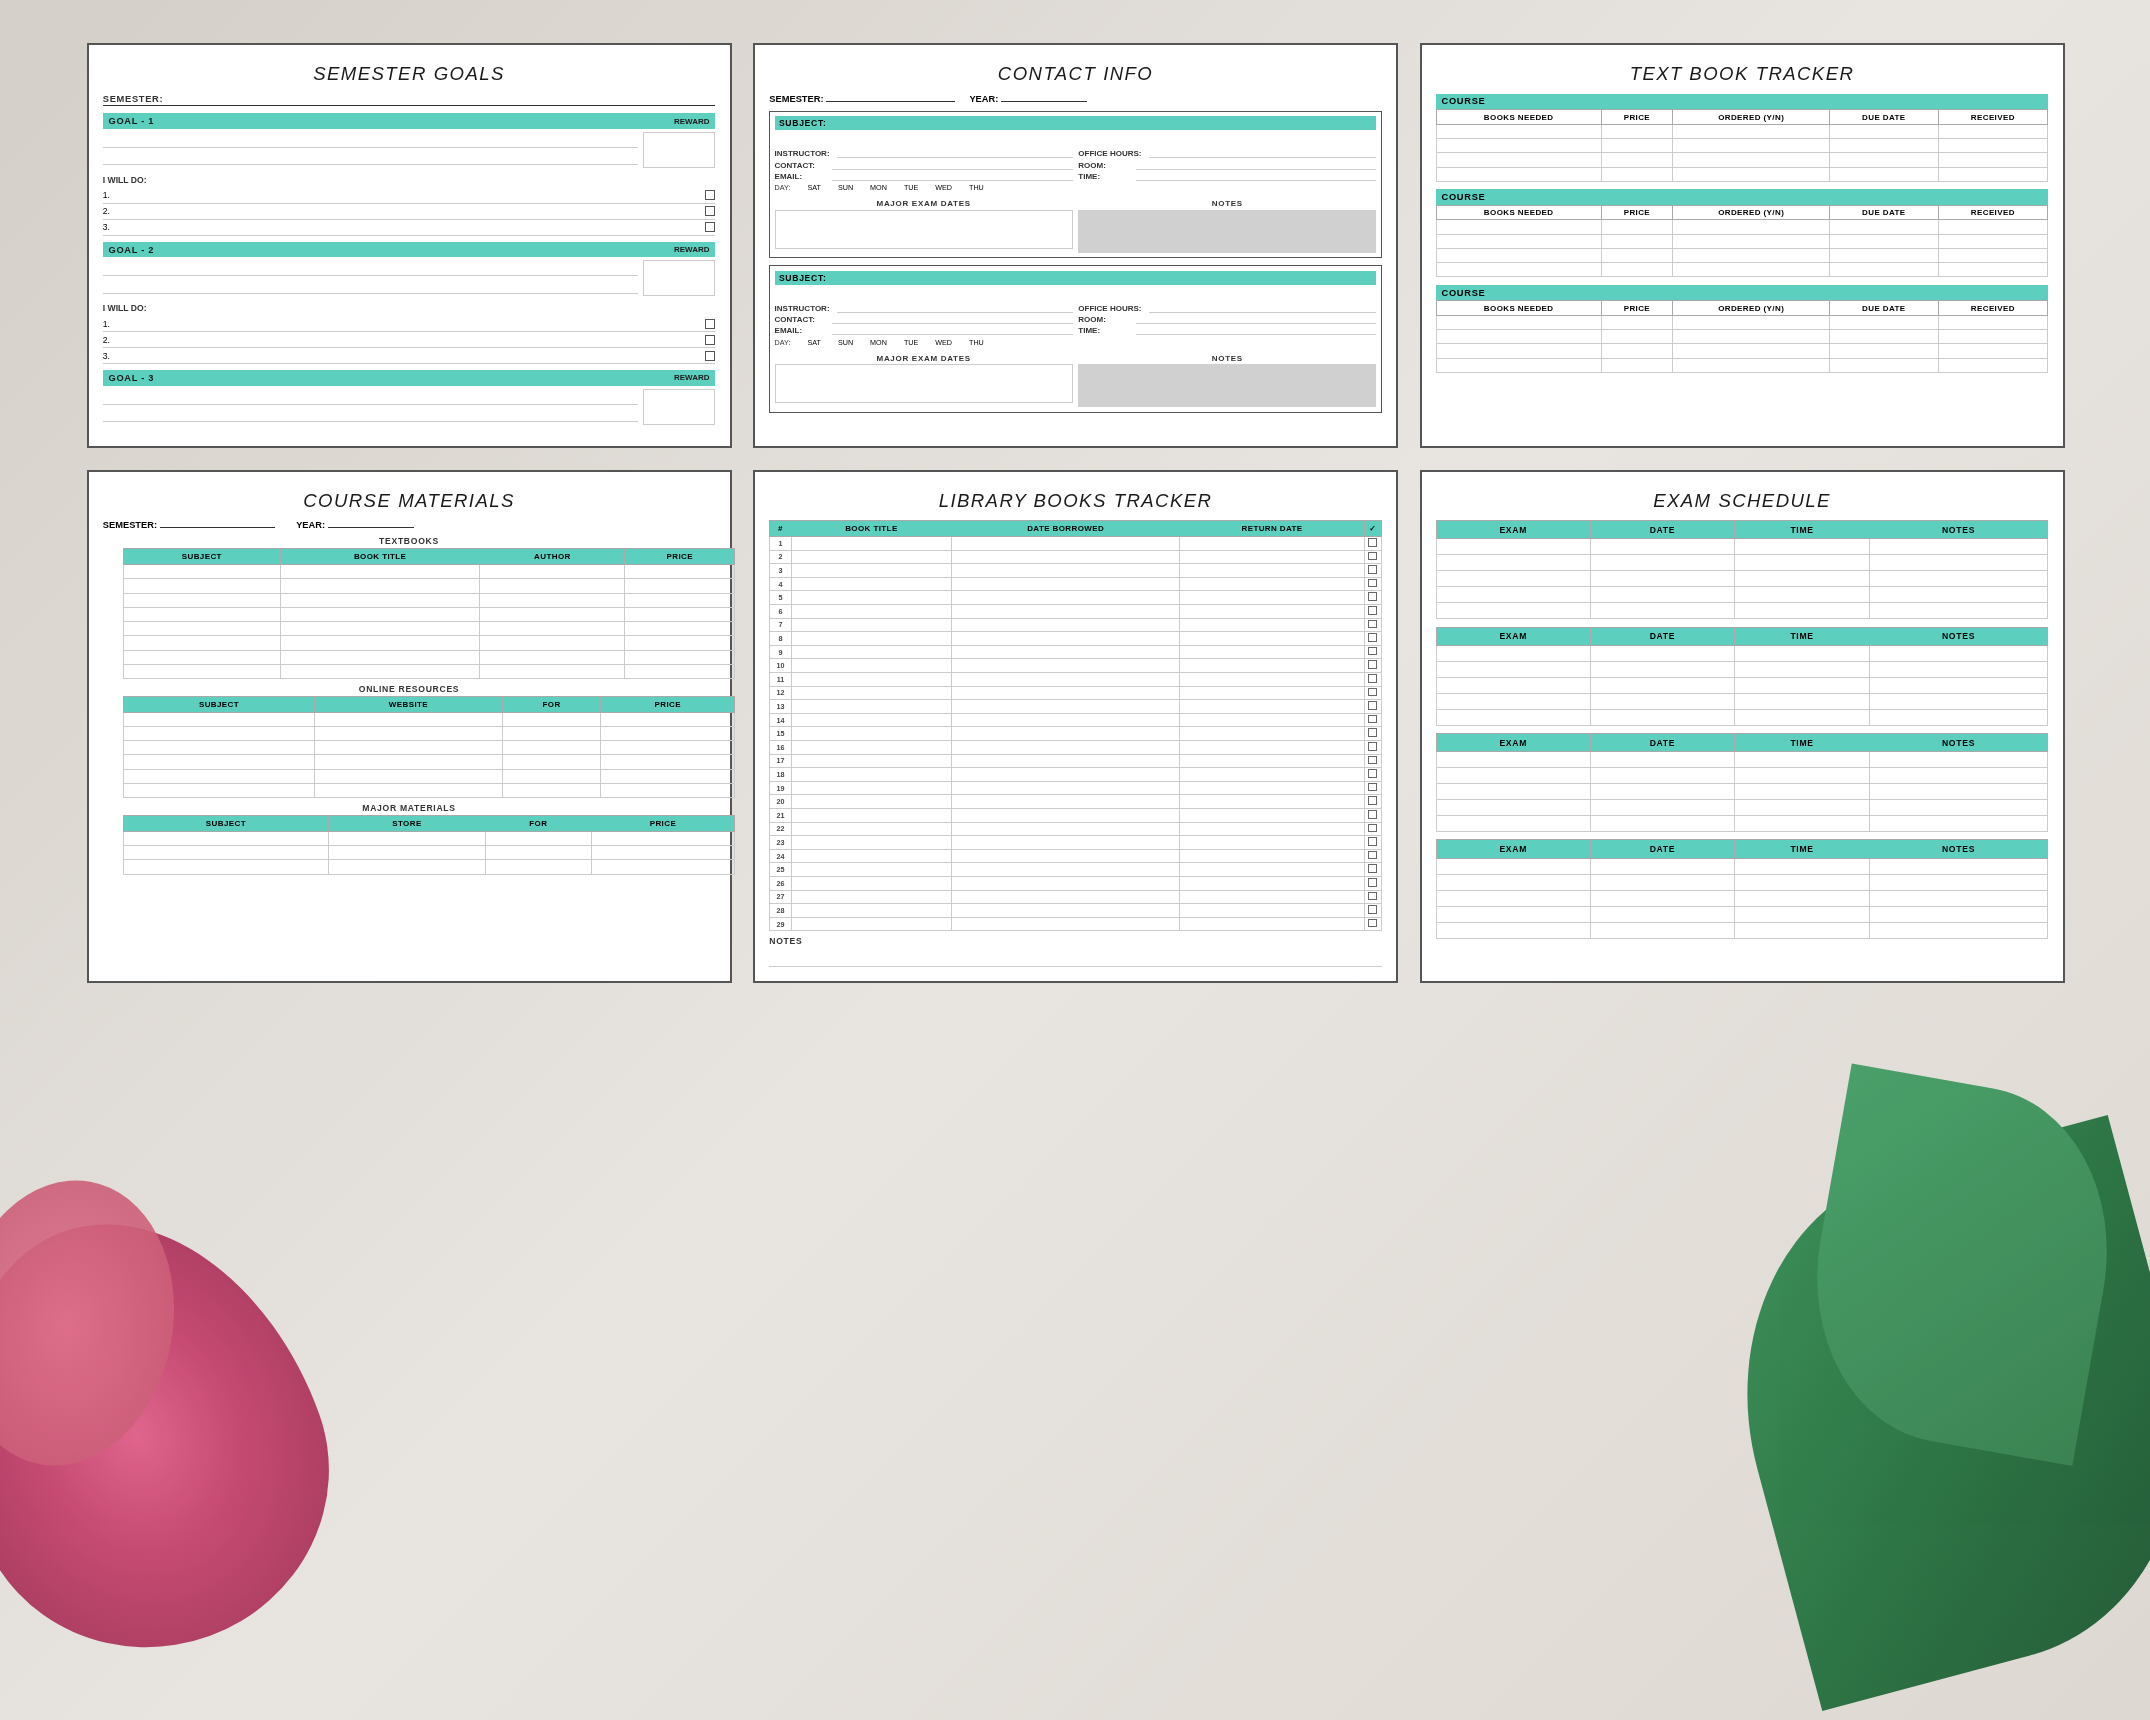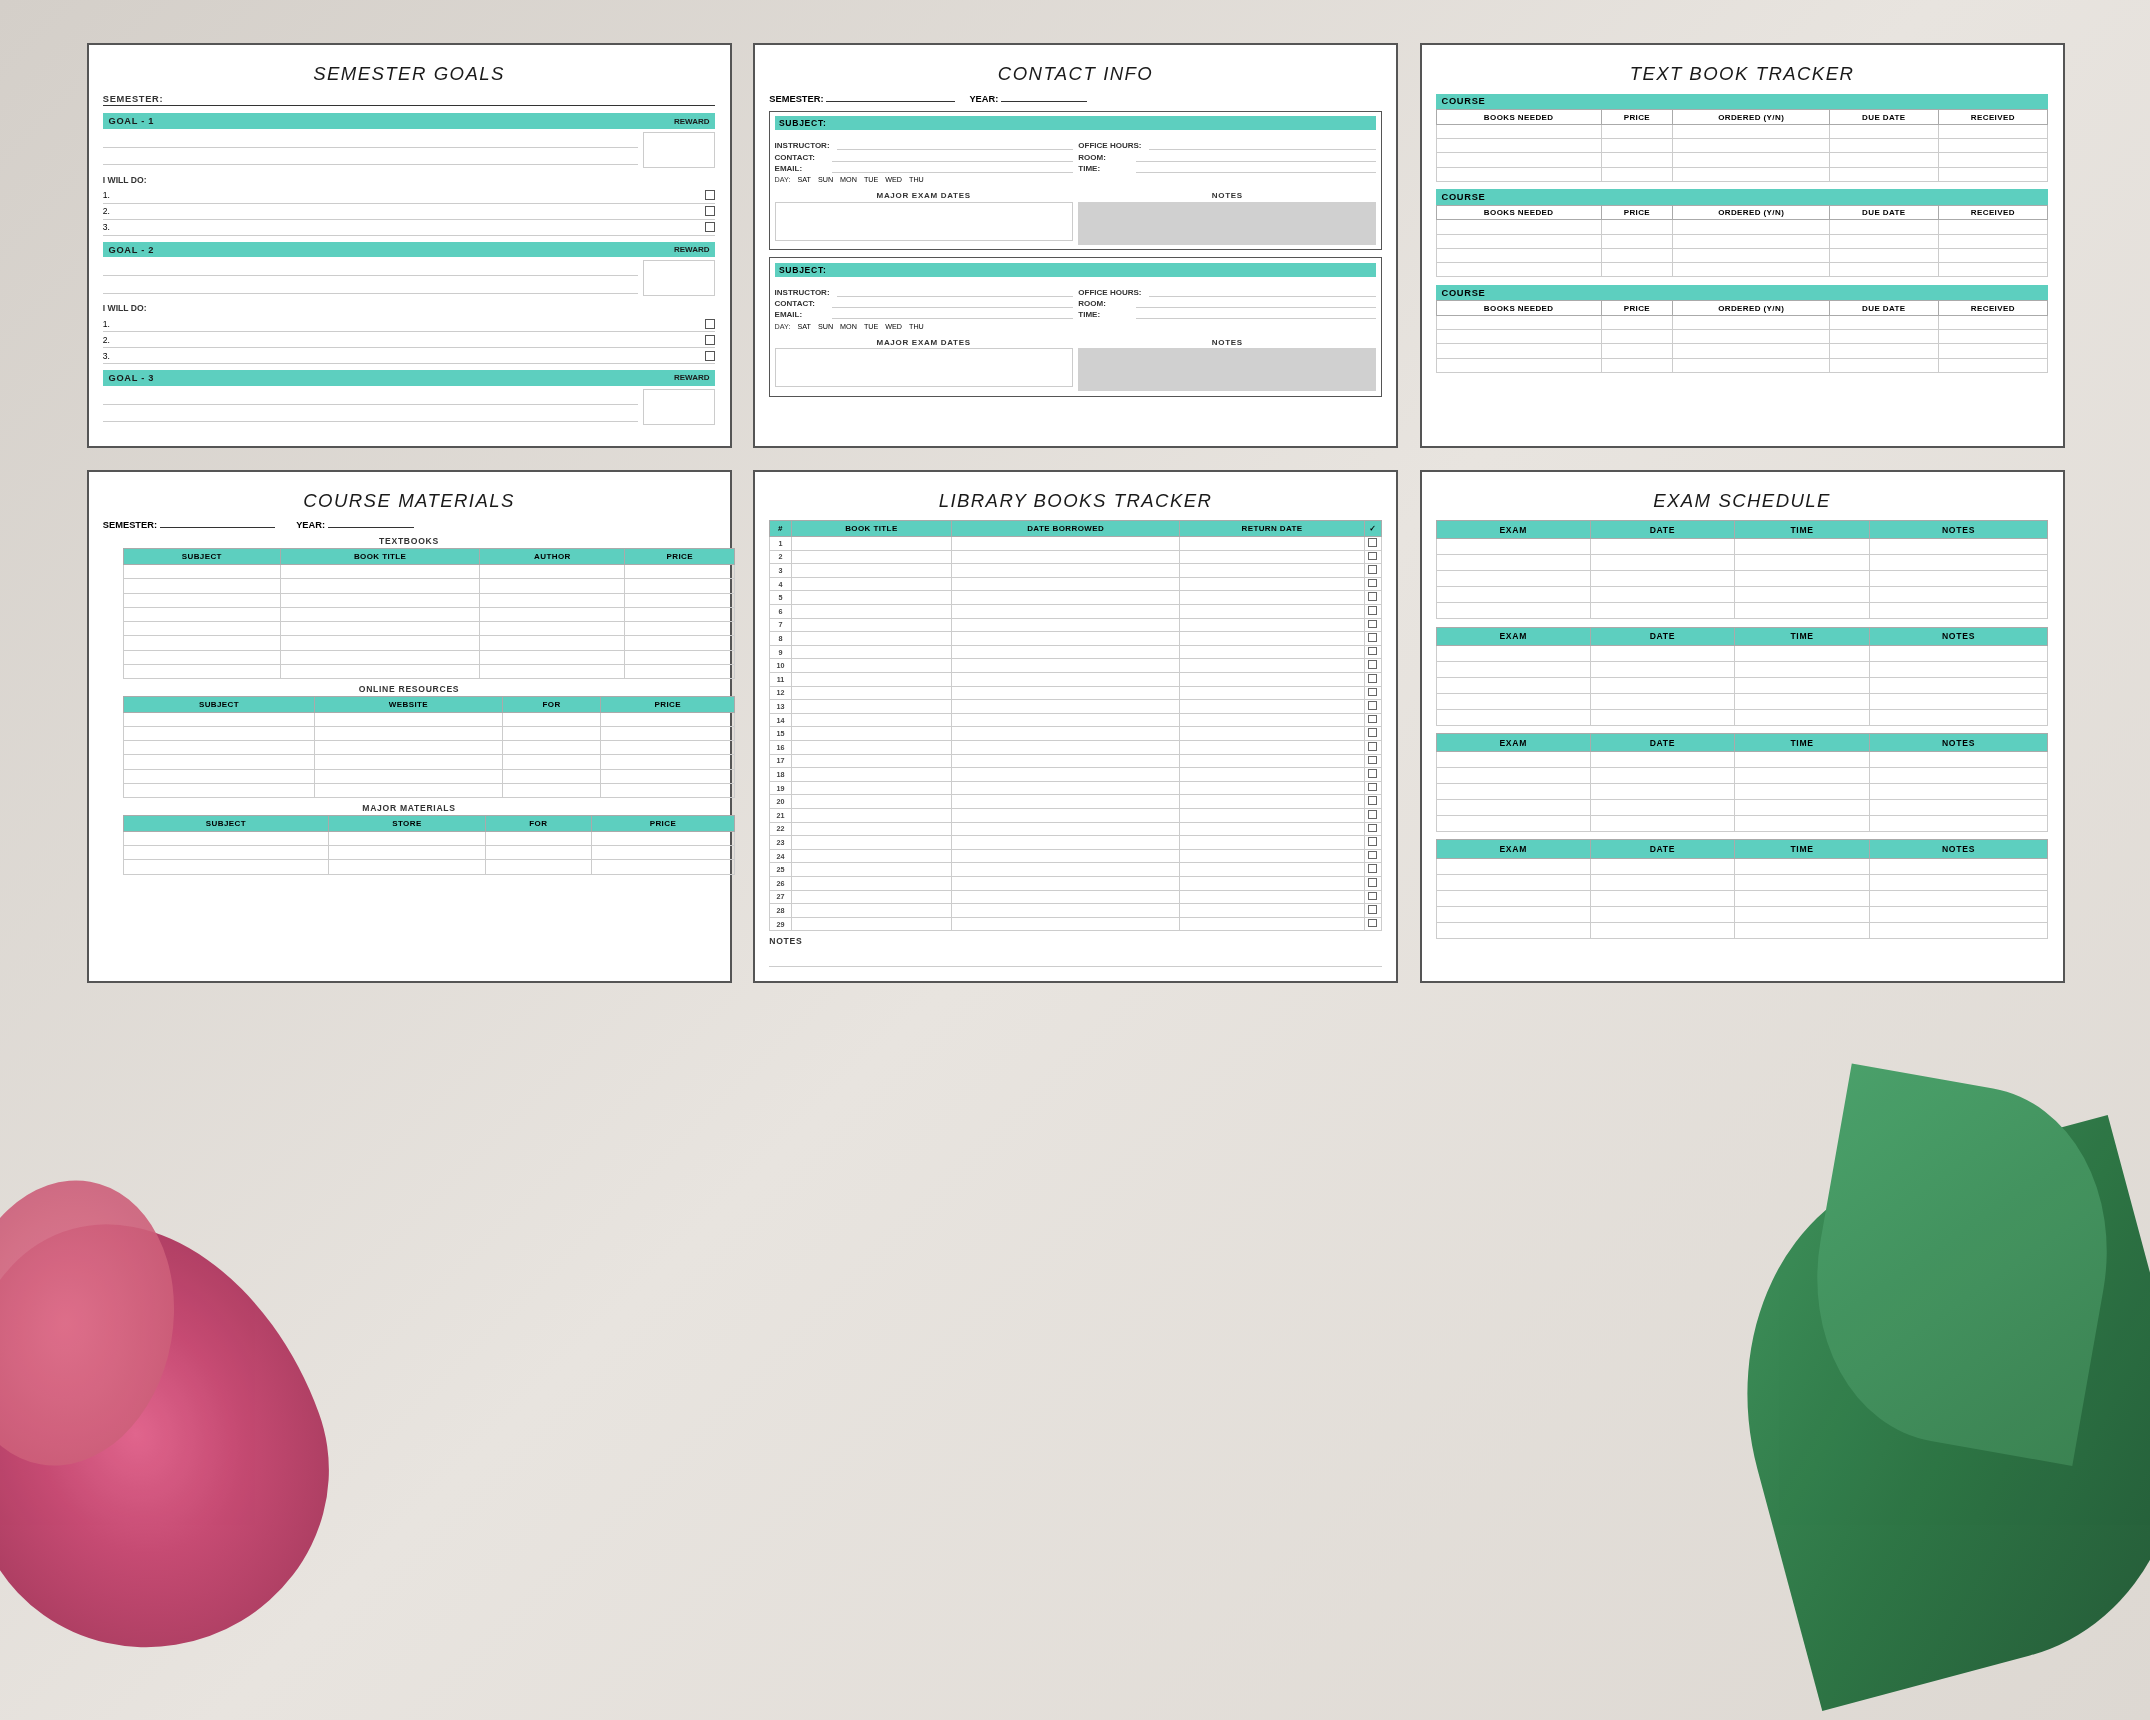--- a/index.html
+++ b/index.html
@@ -202,35 +202,35 @@
     }
     .contact-field-line {
       flex: 1;
       border-bottom: 0.7px solid #ccc;
     }
     .contact-subject-header {
       background: #5dcfbf;
       font-size: 8.6px;
       font-weight: 700;
       padding: 2.2px 4.3px;
-      margin-bottom: 11px;
+      margin-bottom: 19px;
       letter-spacing: 0.7px;
     }
     .contact-two-col {
       display: grid;
       grid-template-columns: 1fr 1fr;
       gap: 5.7px;
     }
     .contact-notes-area {
       background: #d0d0d0;
       height: 43px;
     }
     .days-row {
       display: flex;
-      gap: 7px;
+      gap: 17px;
       font-size: 7.2px;
       align-items: center;
     }
     .day-label { color: #333; }
     .contact-exam-label {
       text-align: center;
       font-size: 8px;
       font-weight: 700;
       letter-spacing: 0.7px;
       margin: 2.9px 0 1.4px;

